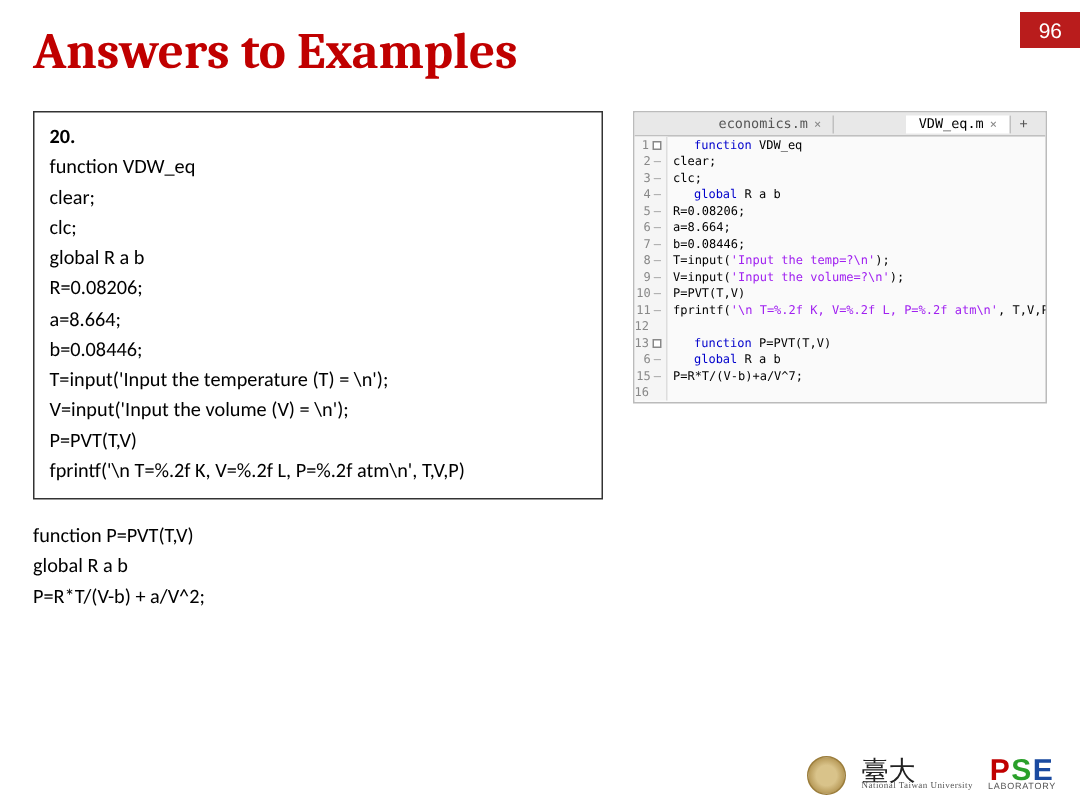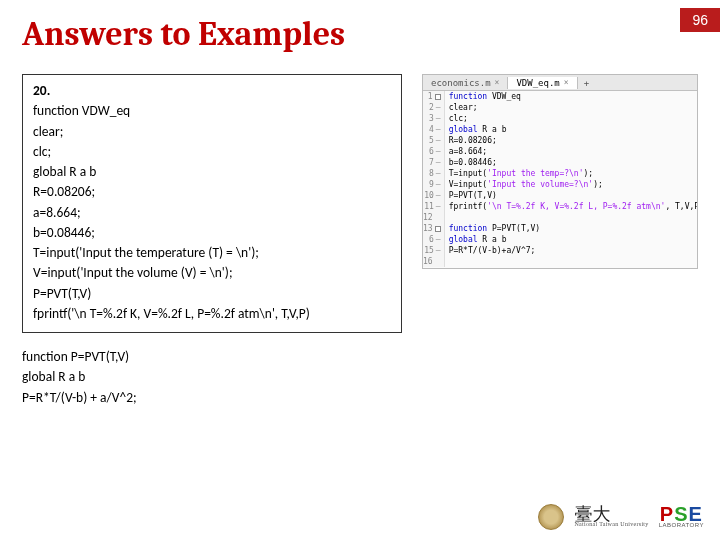--- a/index.html
+++ b/index.html
@@ -64,20 +64,21 @@
     align-items: center;
     font-size: 9px;
   }
   .tab {
     padding: 1px 8px;
     border-right: 1px solid #c0c0c0;
     color: #555;
     display: flex;
     align-items: center;
     gap: 4px;
+    margin-left: 48px;
   }
   .tab.active { background: #ffffff; color: #000; }
   .tab-x { color: #888; font-size: 8px; }
   .tab-plus { padding: 0 6px; color: #555; }
   .ed-body {
     display: flex;
   }
   .gutter {
     background: #f5f5f5;
     border-right: 1px solid #ddd;
@@ -92,21 +93,21 @@
   .dash { color:#999; font-size:8px; }
   .sq { width:6px; height:6px; background:#fff; border:1px solid #888; display:inline-block;}
   .edlines {
     flex: 1;
     color: #000;
     line-height: 11px;
     padding-left: 4px;
     font-size: 8px;
   }
   .edlines div { height: 11px; white-space: nowrap; }
-  .k-blue { color: #0000cc; }
+  .k-blue { color: #0000cc; margin-left: 14px; }
   .k-pur { color: #a020f0; }
   .footer {
     position: absolute;
     bottom: 10px;
     right: 16px;
     display: flex;
     align-items: center;
     gap: 10px;
     margin-top: 15px;
   }

